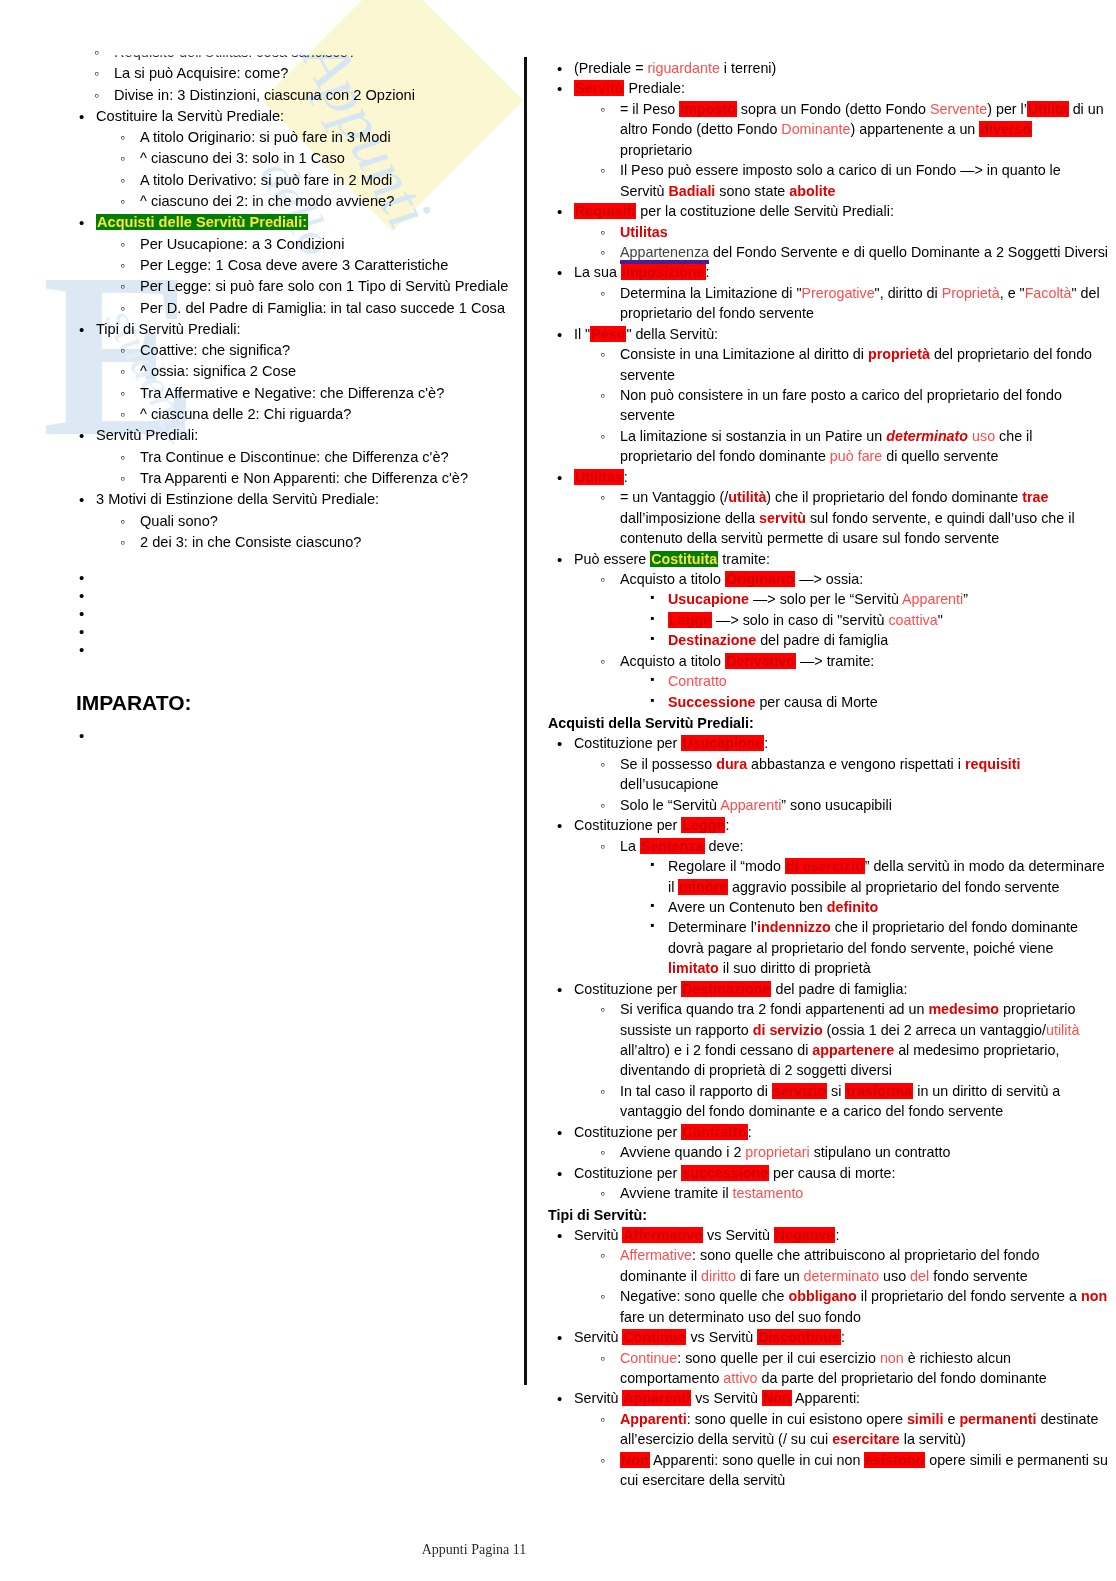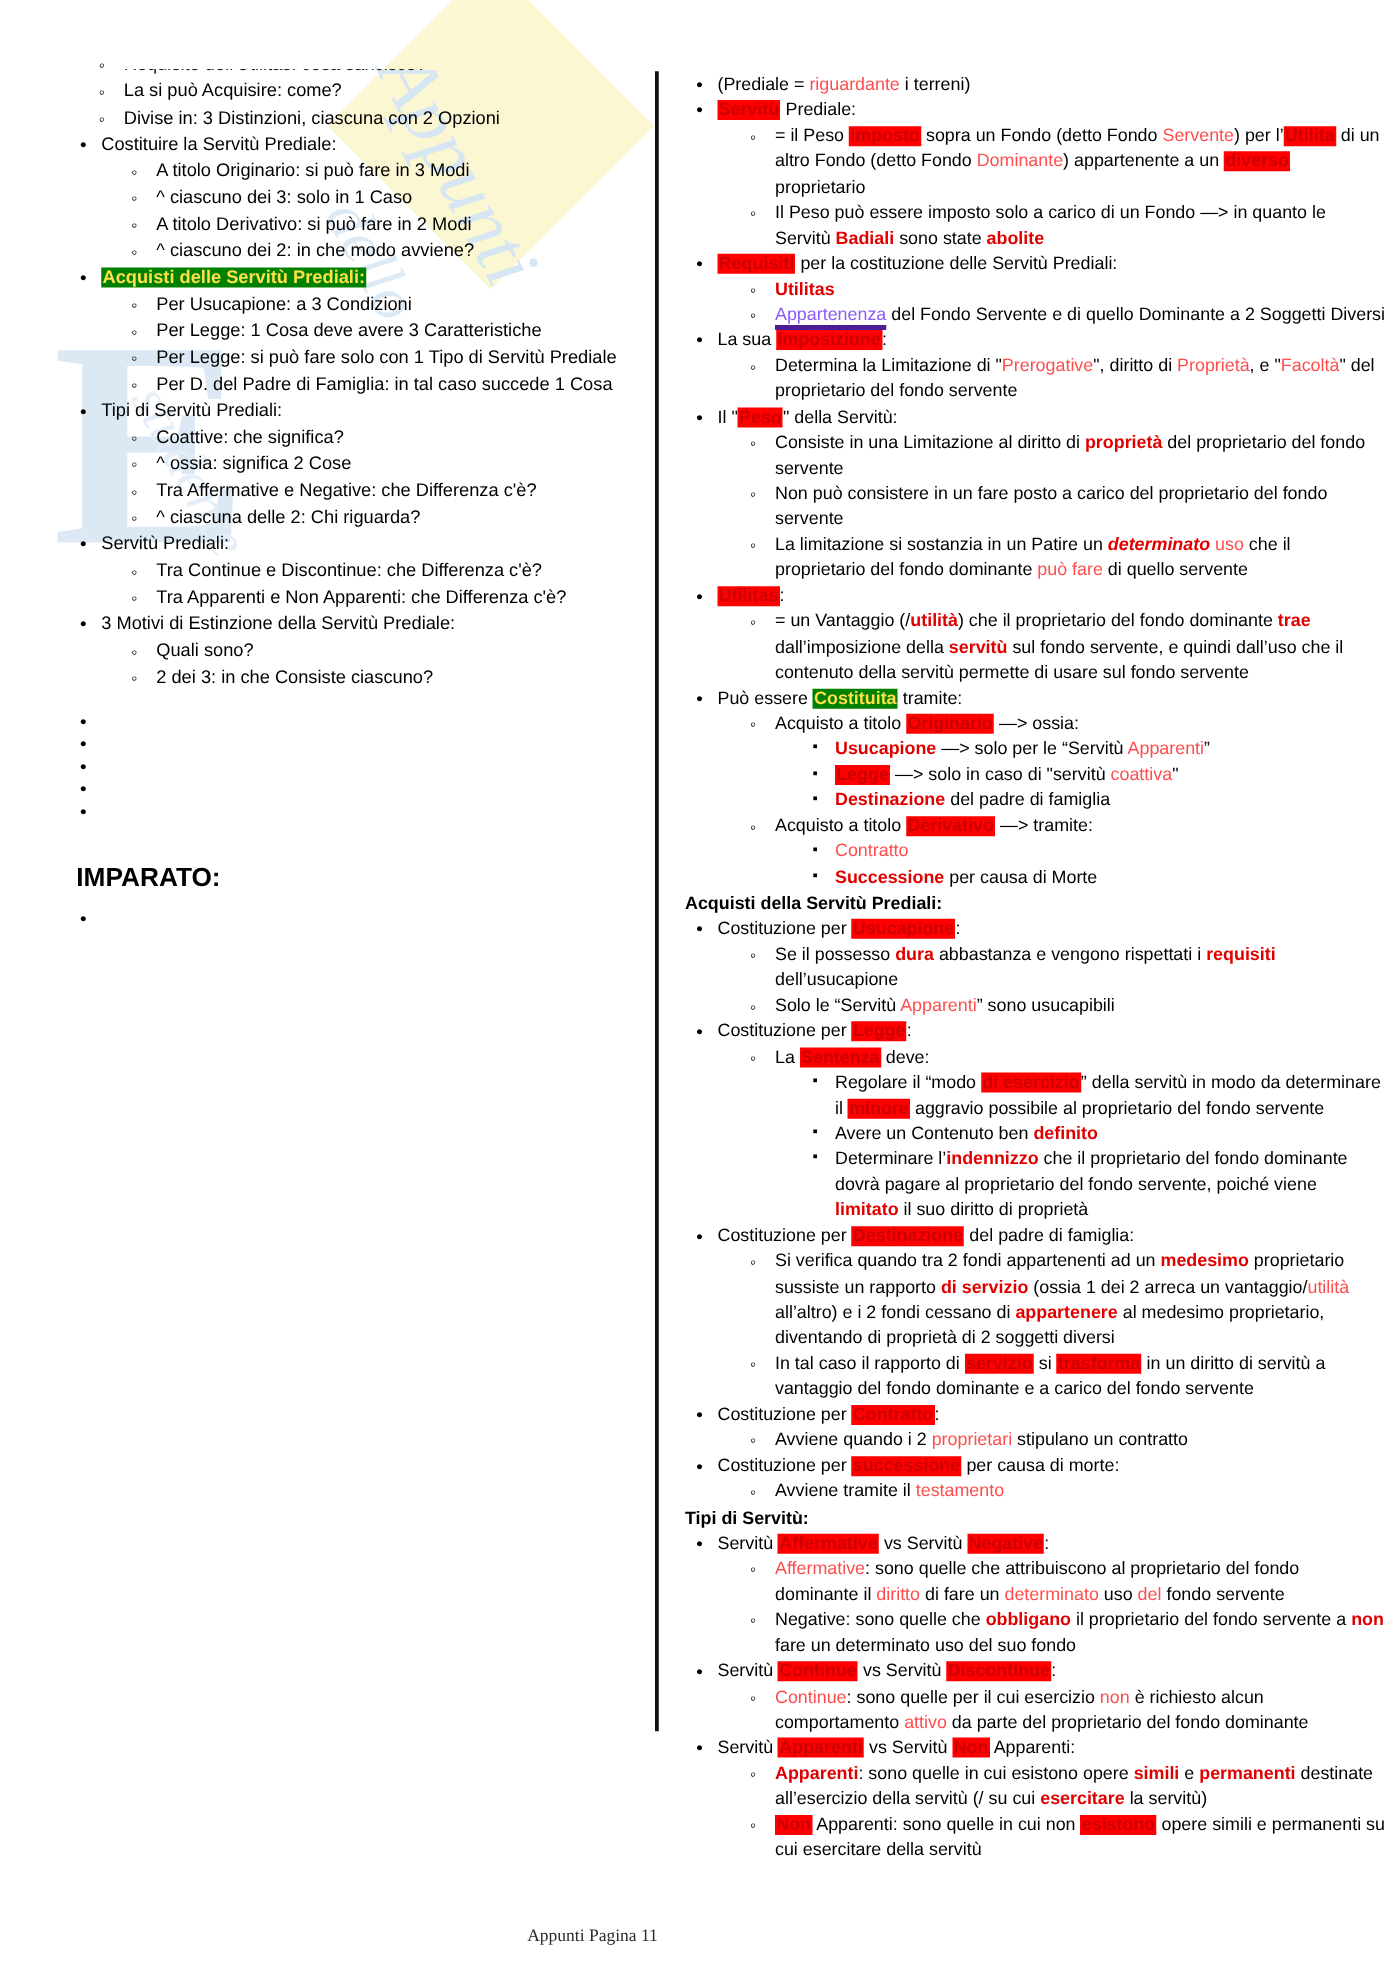--- a/index.html
+++ b/index.html
@@ -93,21 +93,21 @@
     background: #111111;
     z-index: 2;
   }
 
   
   .col {
     position: absolute;
     z-index: 3;
   }
   .col-left {
-    left: 55px;
+    left: 70px;
     top: 42px;
     width: 450px;
   }
   .col-right {
     left: 548px;
     top: 58px;
     width: 560px;
   }
 
   
@@ -189,21 +189,21 @@
   .red-b {
     color: #e00000;
     font-weight: 700;
   }
   .red-bi {
     color: #e00000;
     font-weight: 700;
     font-style: italic;
   }
   .red-u {
-    color: #8b5cf6;
+    color: #404040;
     border-bottom: 4px solid #4c1d95;
   }
   .sec-head {
     font-weight: 700;
     margin-top: 1px;
   }
   .imparato {
     font-size: 21px;
     font-weight: 700;
     margin: 31px 0 6px 6px;

